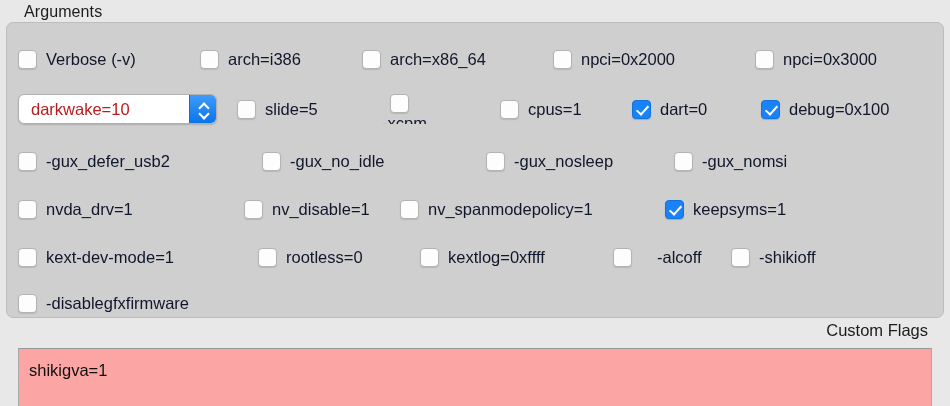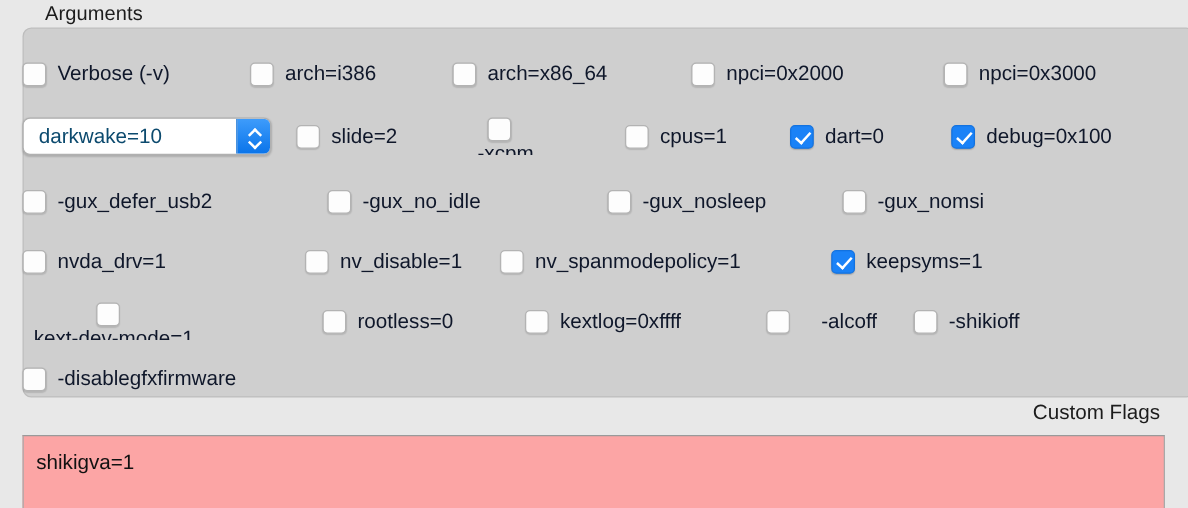--- a/index.html
+++ b/index.html
@@ -13,21 +13,21 @@
     background: #e8e8e8;
     font-family: "Liberation Sans", "DejaVu Sans", sans-serif;
     -webkit-font-smoothing: antialiased;
     overflow: hidden;
     color: #1a1a1a;
   }
 
   
   .groupbox-wrap {
     position: absolute;
-    left: 12px;
+    left: 0px;
     top: 0px;
     width: 850px;
     height: 325px;
   }
   .groupbox-title {
     position: absolute;
     left: 24px;
     top: 2px;
     font-size: 16px;
     line-height: 20px;
@@ -118,21 +118,21 @@
     box-shadow: 0 1px 1.5px rgba(0,0,0,0.16);
     display: flex;
     align-items: center;
     overflow: hidden;
   }
   .popup-value {
     flex: 1 1 auto;
     padding-left: 12px;
     font-size: 16.5px;
     line-height: 20px;
-    color: #0c4a6e;
+    color: #b91c1c;
     white-space: nowrap;
     overflow: hidden;
   }
   .popup-arrows {
     flex: 0 0 26px;
     width: 26px;
     height: 100%;
     background: linear-gradient(180deg, #3e9cfb 0%, #0a74ea 100%);
     border-left: 1px solid #0c6fd6;
     display: flex;
@@ -226,21 +226,21 @@
     <div class="row" style="top: 94px;">
       <div class="popup" style="left: 18px;">
         <div class="popup-value">darkwake=10</div>
         <div class="popup-arrows">
           <span class="chev up"></span>
           <span class="chev down"></span>
         </div>
       </div>
       <label class="cbitem" style="left: 237px;">
         <span class="cbox"></span>
-        <span class="cblabel">slide=2</span>
+        <span class="cblabel">slide=5</span>
       </label>
       <label class="cbitem" style="left: 373px; flex-direction: column;">
         <span class="cbox"></span>
         <span class="cblabel">-xcpm</span>
       </label>
       <label class="cbitem" style="left: 500px;">
         <span class="cbox"></span>
         <span class="cblabel">cpus=1</span>
       </label>
       <label class="cbitem" style="left: 632px;">
@@ -282,21 +282,21 @@
       <label class="cbitem" style="left: 400px;">
         <span class="cbox"></span>
         <span class="cblabel">nv_spanmodepolicy=1</span>
       </label>
       <label class="cbitem" style="left: 665px;">
         <span class="cbox checked"></span>
         <span class="cblabel">keepsyms=1</span>
       </label>
     </div>
     <div class="row" style="top: 242px;">
-      <label class="cbitem" style="left: 18px; flex-direction: column;">
+      <label class="cbitem" style="left: 18px;">
         <span class="cbox"></span>
         <span class="cblabel">kext-dev-mode=1</span>
       </label>
       <label class="cbitem" style="left: 258px;">
         <span class="cbox"></span>
         <span class="cblabel">rootless=0</span>
       </label>
       <label class="cbitem" style="left: 420px;">
         <span class="cbox"></span>
         <span class="cblabel clip">kextlog=0xffff</span>

